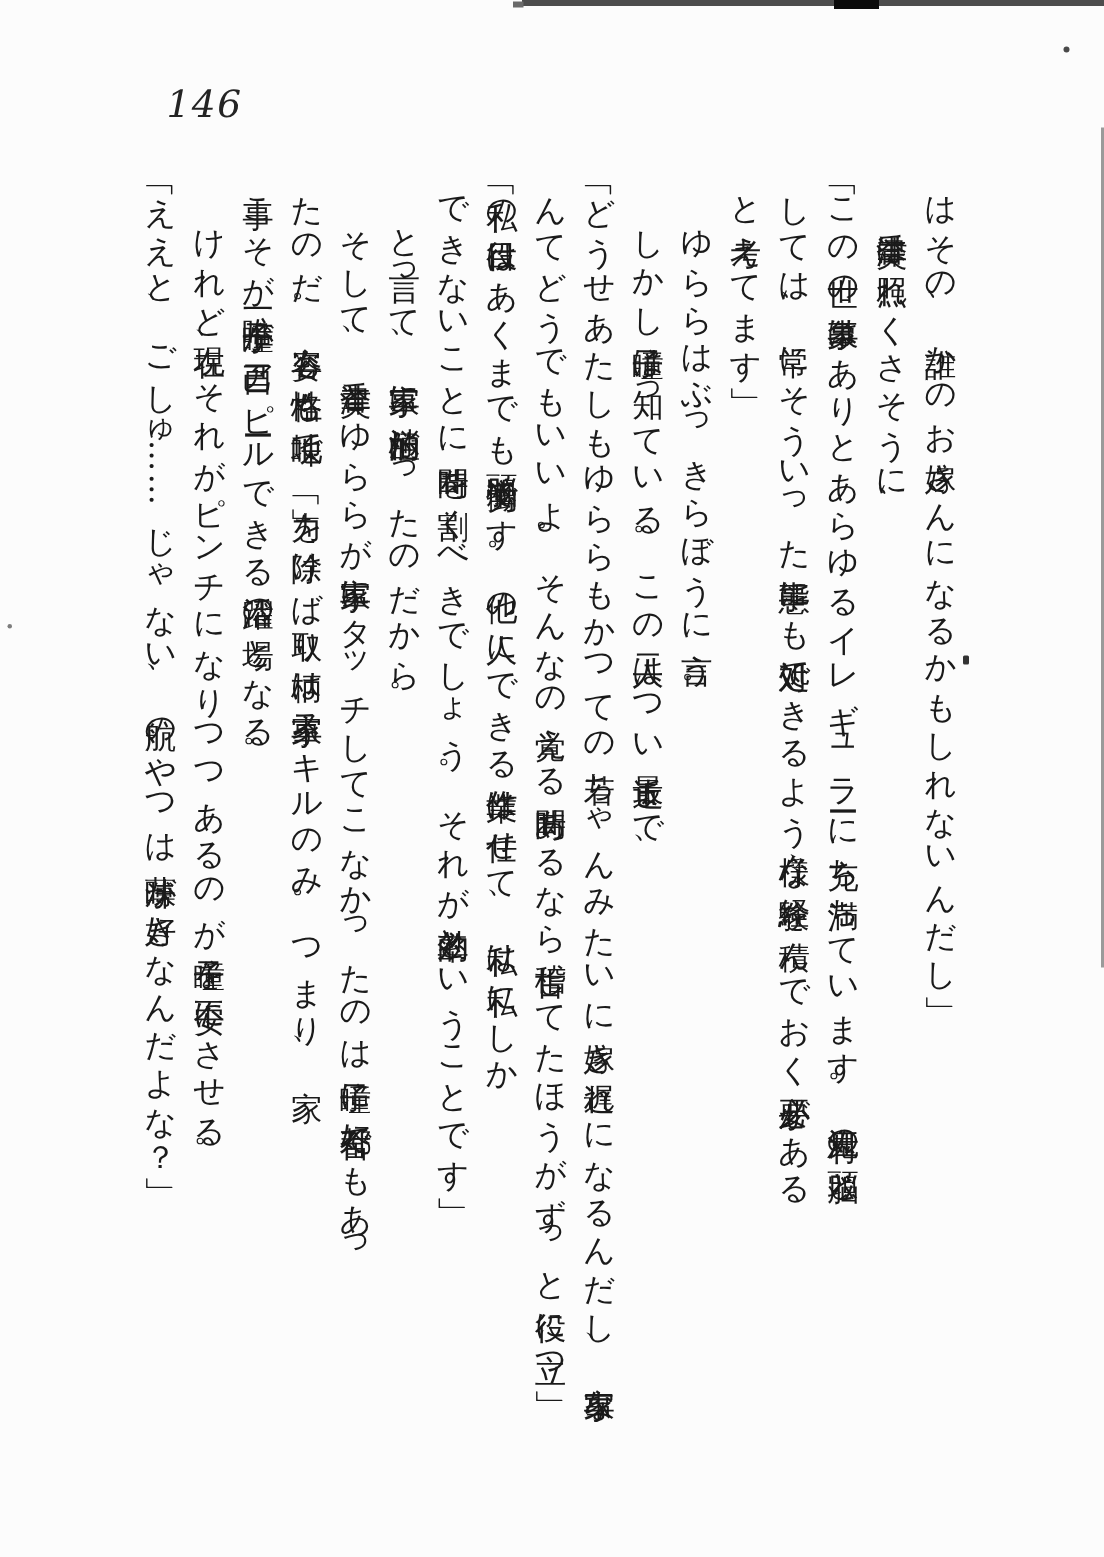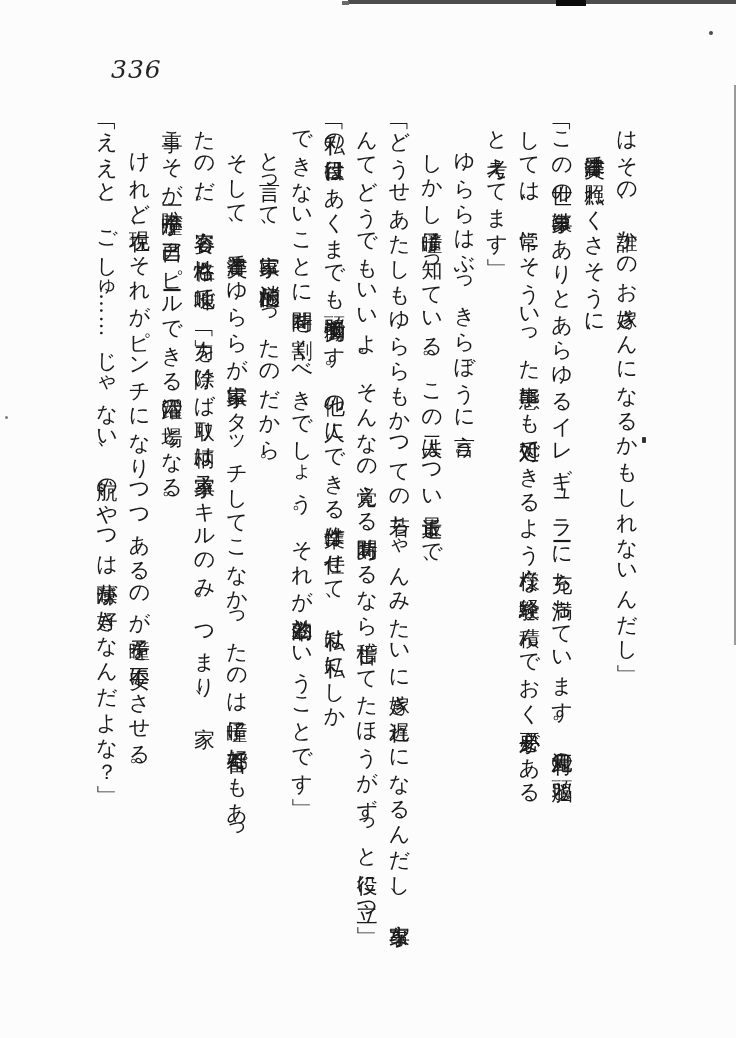--- a/index.html
+++ b/index.html
@@ -111,21 +111,21 @@
 <div class="page">
 
   <span class="scan-line-top"></span>
   <span class="scan-line-blob"></span>
   <span class="scan-line-tick"></span>
   <span class="scan-edge-right"></span>
   <span class="speck-a"></span>
   <span class="speck-b"></span>
   <span class="speck-c"></span>
 
-  <div class="page-number">336</div>
+  <div class="page-number">146</div>
 
   <div class="text-block">
     <p>はその、誰かのお嫁さんになるかもしれないんだし」</p>
     <p>　香津美は照れくさそうに、</p>
     <p>「この世の事象はありとあらゆるイレギュラーに充ち満ちています。鬼江村の頭脳と</p>
     <p>しては、常にそういった事態にも対処できるよう様々な経験を積んでおく必要がある</p>
     <p>と考えてます」</p>
     <p>　ゆららはぶっきらぼうに言う。</p>
     <p>　しかし瞳子は知っている。この二人はつい最近まで、</p>
     <p>「どうせあたしもゆららもかつての若ちゃんみたいに嫁き遅れになるんだし、家事な</p>

